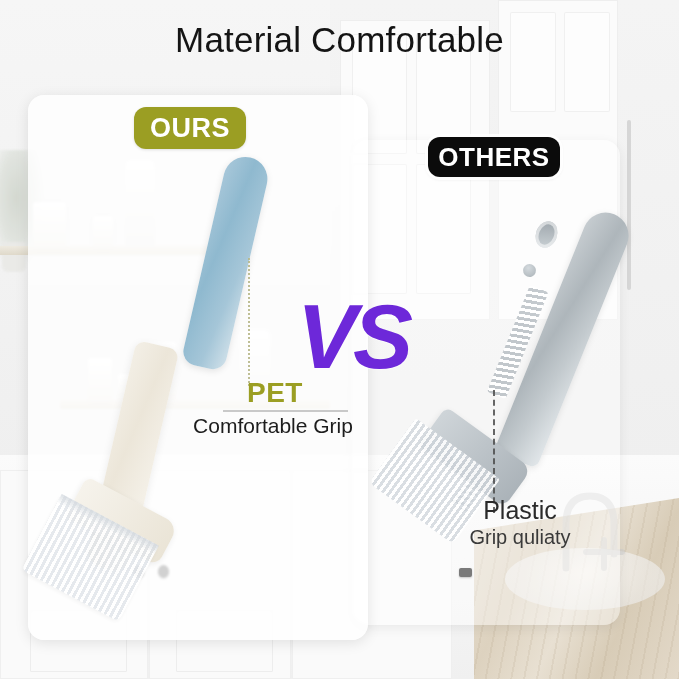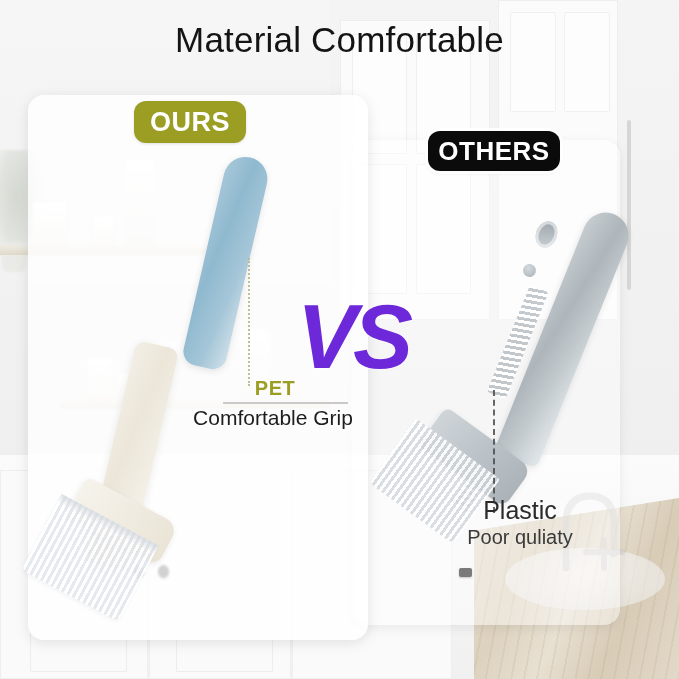--- a/index.html
+++ b/index.html
@@ -62,21 +62,21 @@
   }
 
   
   .page-title{
     position:absolute;left:0;top:20px;width:679px;text-align:center;
     font-size:35px;font-weight:400;letter-spacing:.2px;color:#141414;
   }
 
   
   .badge{position:absolute;display:flex;align-items:center;justify-content:center;
-    font-weight:700;letter-spacing:.5px;}
+    font-weight:700;letter-spacing:.5px;margin-top:6px;}
   .badge-ours{
     left:134px;top:101px;width:112px;height:42px;border-radius:12px;
     background:#9b9e23;color:#fff;font-size:27px;
     box-shadow:0 1px 3px rgba(0,0,0,.12);
   }
   .badge-others{
     left:428px;top:131px;width:132px;height:40px;border-radius:12px;
     background:#0b0b0b;color:#fff;font-size:26px;
     box-shadow:0 0 0 3px rgba(255,255,255,.9),0 1px 4px rgba(0,0,0,.2);
   }
@@ -183,21 +183,21 @@
   
   .lead-dotted{
     position:absolute;left:248px;top:258px;width:0;height:128px;
     border-left:2px dotted #b9b98a;opacity:.9;
   }
   .lead-dashed{
     position:absolute;left:493px;top:390px;width:0;height:123px;
     border-left:2px dashed #4c4c4c;opacity:.85;
   }
   .callout-ours{position:absolute;left:175px;top:378px;width:200px;text-align:center;}
-  .cal-pet{font-size:20px;font-weight:700;color:#9b9e23;line-height:1.05;letter-spacing:.5px;}
+  .cal-pet{font-size:28px;font-weight:700;color:#9b9e23;line-height:1.05;letter-spacing:.5px;}
   .cal-rule{width:125px;height:2px;background:#c9c9c9;margin:3px auto 2px 48px;}
   .cal-grip{font-size:21px;color:#1d1d1d;white-space:nowrap;margin-left:-4px;}
   .callout-others{position:absolute;left:430px;top:497px;width:180px;text-align:center;}
   .cal-plastic{font-size:25px;color:#2a2a2a;line-height:1.1;}
   .cal-poor{font-size:20px;color:#3a3a3a;line-height:1.25;}
 </style>
 </head>
 <body>
 
 <div class="stage">
@@ -279,16 +279,16 @@
   <div class="vs">VS</div>
 
   <div class="callout-ours">
     <div class="cal-pet">PET</div>
     <div class="cal-rule"></div>
     <div class="cal-grip">Comfortable Grip</div>
   </div>
 
   <div class="callout-others">
     <div class="cal-plastic">Plastic</div>
-    <div class="cal-poor">Poor quliaty</div>
+    <div class="cal-poor">Grip quliaty</div>
   </div>
 
 </div>
 
 </body></html>

